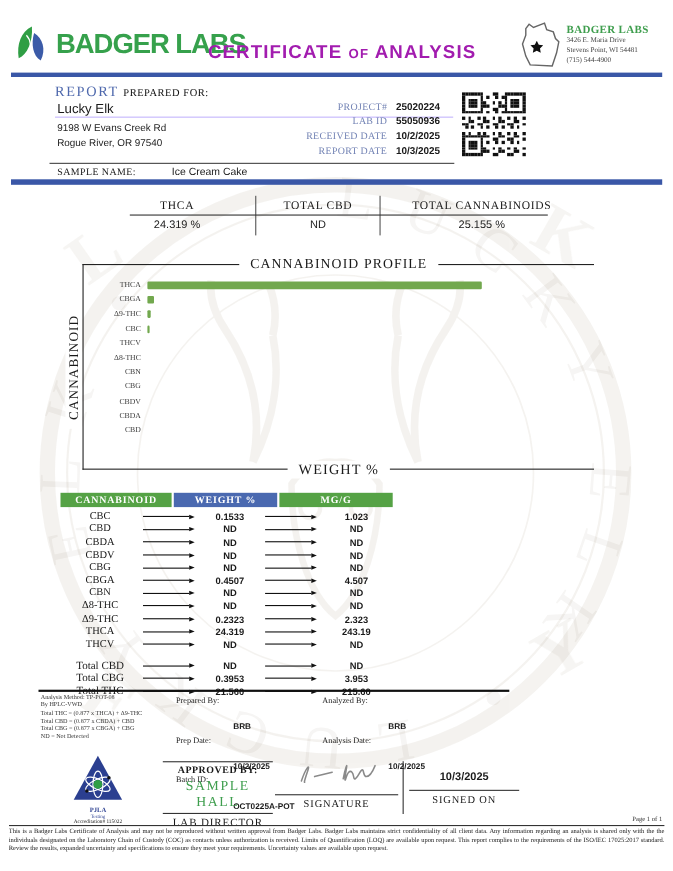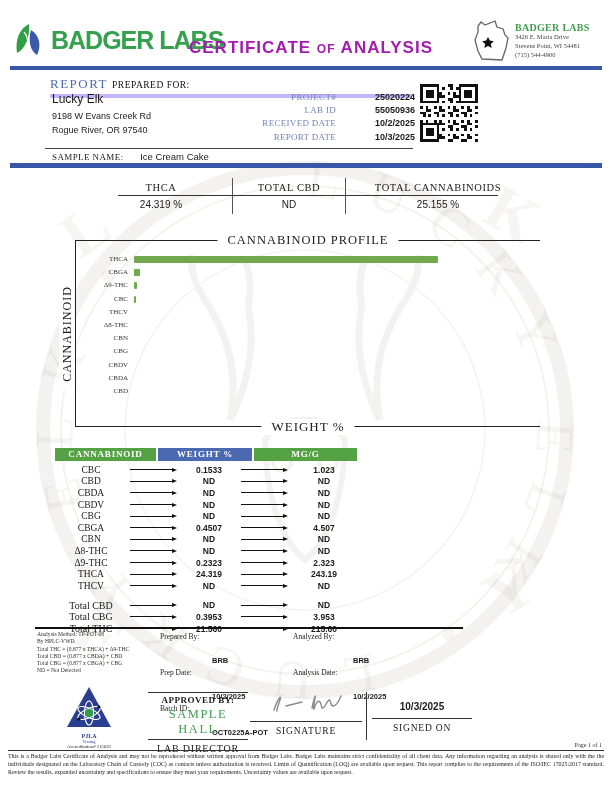--- a/index.html
+++ b/index.html
@@ -18,37 +18,37 @@
     font-family:"Liberation Sans", sans-serif; font-weight:bold; font-size:17px; letter-spacing:1px; color:#a21caf; }
   .coa-title .small-of { font-size:12px; }
   .lab-block { position:absolute; right:8px; top:18px; width:136px; display:flex; gap:3px; }
   .lab-addr { padding-top:4px; }
   .lab-name { color:#3f9e4e; font-size:10px; font-weight:bold; letter-spacing:0.3px; }
   .lab-line { font-size:6.5px; color:#444; line-height:1.35; }
   .blue-bar { position:absolute; left:10px; right:10px; height:4px; background:#3a57a7; }
   .bar1 { top:66px; }
   .bar2 { top:163px; height:5px; }
   
-  .report-head { position:absolute; left:50px; top:74px; width:362px; border-bottom:4px solid #c4b5fd; padding-bottom:2px; }
+  .report-head { position:absolute; left:50px; top:74px; width:362px; border-bottom:1px solid #c4b5fd; padding-bottom:14px; }
   .report-word { color:#4f69ad; font-size:13px; letter-spacing:1.5px; }
   .prepared-for { font-size:9.5px; letter-spacing:0.5px; color:#111; }
   .client { position:absolute; left:52px; top:92px; font-family:"Liberation Sans", sans-serif; }
   .client-name { font-size:12px; margin-bottom:4px; }
   .client-line { font-size:9px; color:#222; line-height:1.55; }
   .fields { position:absolute; left:250px; top:92px; width:165px; }
   .field-row { display:flex; justify-content:flex-end; align-items:baseline; margin-bottom:3.2px; }
   .f-label { color:#7484b5; font-size:9px; letter-spacing:0.3px; text-align:right; }
-  .f-value { font-family:"Liberation Sans", sans-serif; font-weight:bold; font-size:9px; width:55px; text-align:right; margin-left:24px; }
+  .f-value { font-family:"Liberation Sans", sans-serif; font-weight:bold; font-size:9px; width:55px; text-align:left; margin-left:8px; }
   .qr { position:absolute; left:420px; top:84px; width:58px; height:58px; display:grid;
         grid-template-columns:repeat(21,1fr); grid-template-rows:repeat(21,1fr); background:#fff; }
   .qr div { width:100%; height:100%; }
   .qr .on { background:#111; }
   .sample-rule { position:absolute; left:45px; top:148px; width:368px; border-top:1px solid #444; }
   .sample-row { position:absolute; left:52px; top:151px; font-size:9px; letter-spacing:0.4px; }
-  .sample-value { font-family:"Liberation Sans", sans-serif; font-size:9.5px; margin-left:14px; letter-spacing:0; }
+  .sample-value { font-family:"Liberation Sans", sans-serif; font-size:9.5px; margin-left:30px; letter-spacing:0; }
   
   .summary { position:absolute; left:90px; top:178px; width:440px; display:flex; }
   .sum-col { text-align:center; padding:2px 0; }
   .sum-col.c1 { width:142px; }
   .sum-col.c2 { width:113px; border-left:1px solid #555; }
   .sum-col.c3 { width:185px; border-left:1px solid #555; }
   .sum-label { font-size:10.5px; letter-spacing:0.6px; height:16px; line-height:15px; }
   .sum-value { font-family:"Liberation Sans", sans-serif; font-size:10px; height:16px; line-height:17px; }
   .sum-hr { position:absolute; left:28px; right:32px; top:17px; border-top:1px solid #333; }
   

